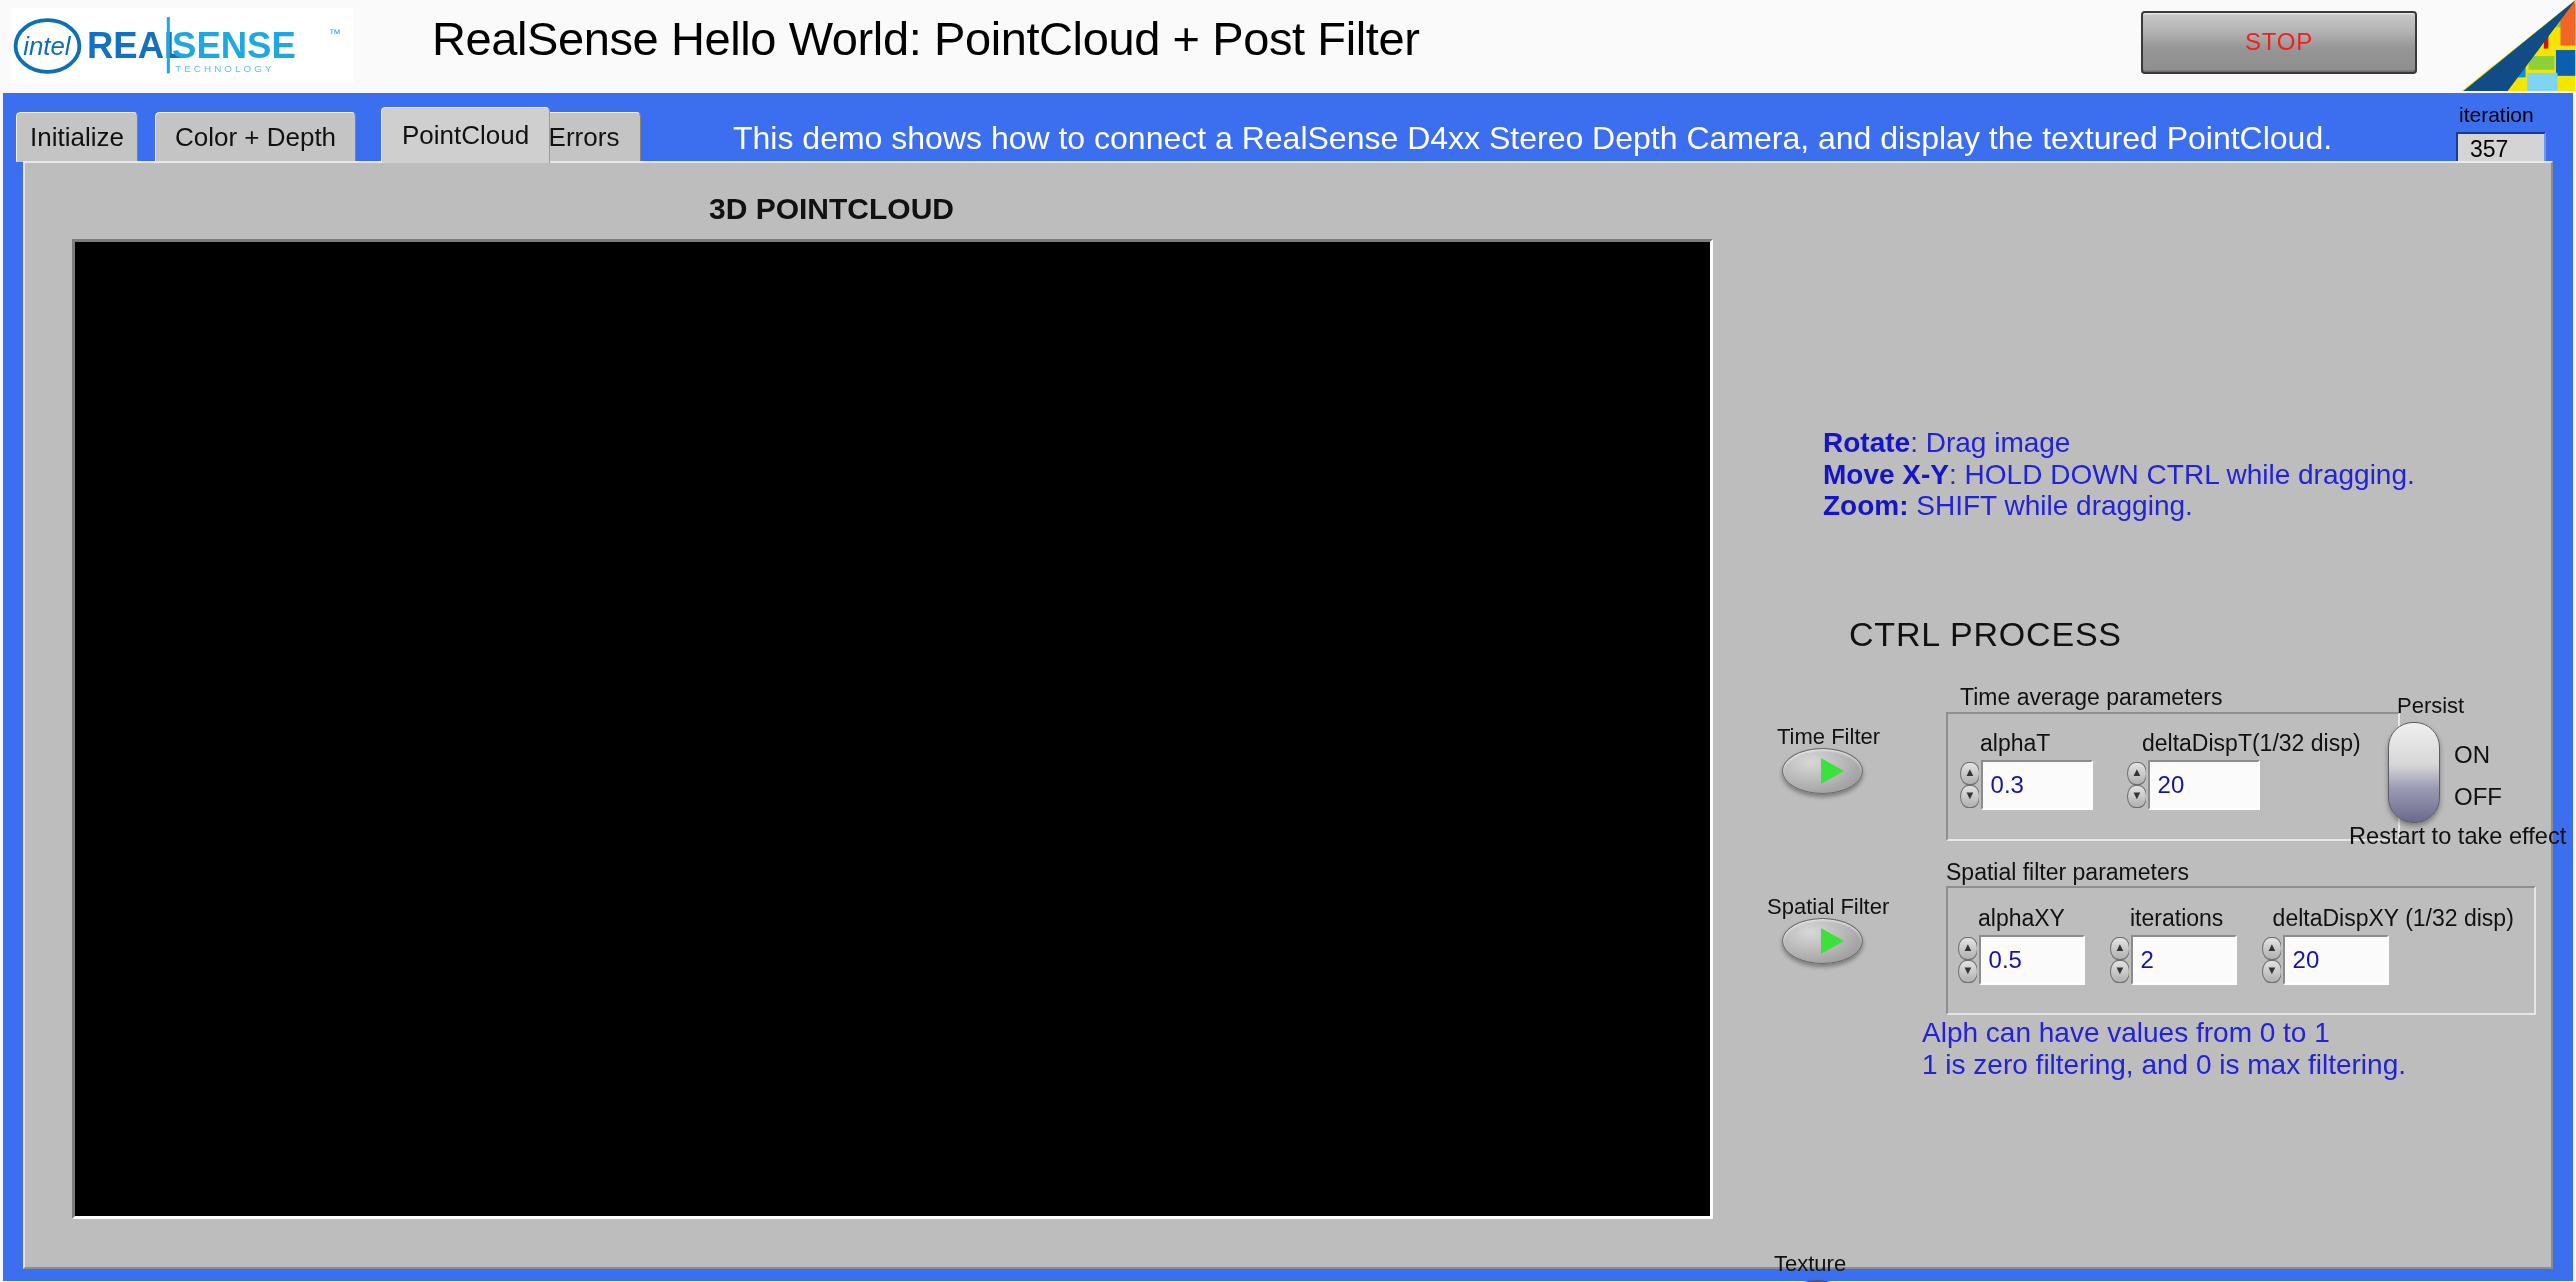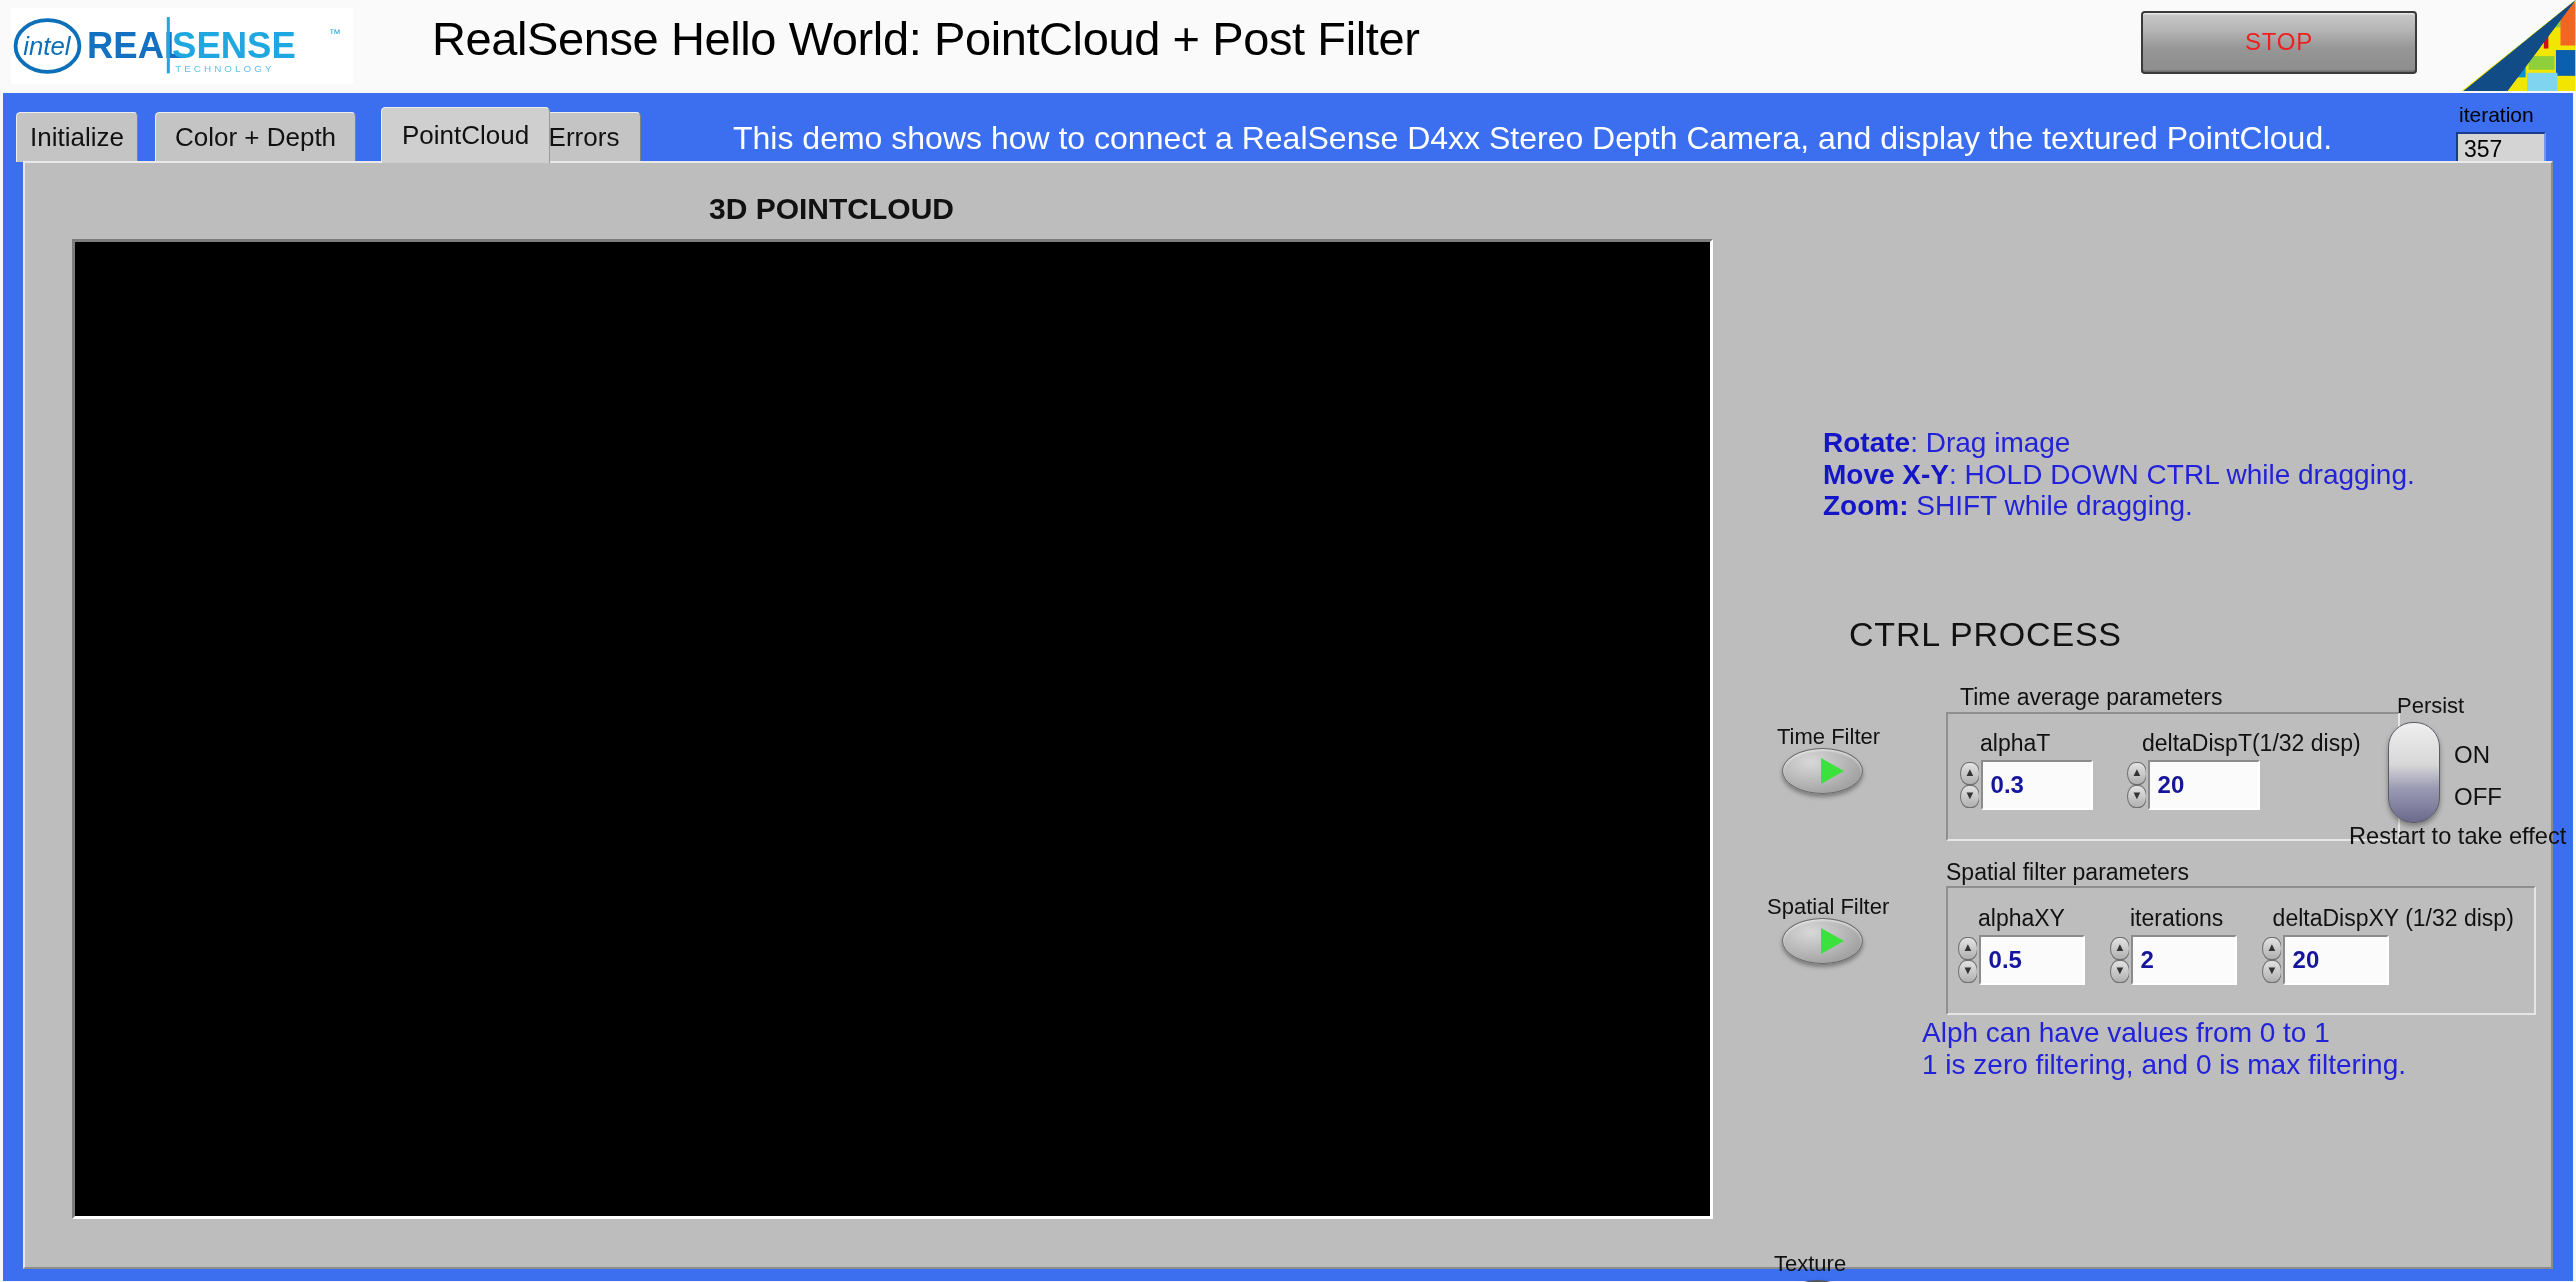--- a/index.html
+++ b/index.html
@@ -60,21 +60,21 @@
   #iteration-label{
     position:absolute;left:3px;top:0;font-size:21px;color:#000;
   }
   #iteration-value{
     position:absolute;left:0px;top:29px;width:90px;height:35px;
     background:#d4d4d4;
     border-top:2.3px solid #1a3a8a;border-left:2.3px solid #1a3a8a;
     border-right:2.3px solid #6f96f5;border-bottom:2.3px solid #6f96f5;
     box-sizing:border-box;
     font-size:23px;color:#000;
-    padding-left:6px;line-height:30px;
+    padding-left:12px;line-height:30px;
   }
 
   
   .tab{
     position:absolute;top:112px;height:50px;
     background:#c4c4c4;
     border-top:1.5px solid #eeeeee;border-left:1.5px solid #eeeeee;
     border-right:1.5px solid #808080;
     border-radius:4.6px 4.6px 0 0;
     display:flex;align-items:center;justify-content:center;
@@ -149,21 +149,20 @@
   .spinner .dn{top:23px;}
   .numfield{
     position:absolute;left:21px;top:0;height:50px;
     background:#fbfbfb;
     border-top:2.3px solid #8c8c8c;border-left:2.3px solid #8c8c8c;
     border-right:2.3px solid #ffffff;border-bottom:2.3px solid #ffffff;
     box-sizing:border-box;
     font-size:24px;color:#16169c;
     padding-left:7.6px;line-height:46px;
     outline:2.3px solid #bdbdbd;
-    font-weight:bold;
   }
 
   
   .toggle-oval{
     position:absolute;width:79px;height:44px;border-radius:50%;
     background:radial-gradient(ellipse at 35% 30%,#d8d8d8 0%,#b5b5b5 50%,#8e8e8e 100%);
     border:1.5px solid #6a6a6a;
     box-shadow:0 3px 4.6px rgba(0,0,0,.35), inset 0 1.5px 2.3px rgba(255,255,255,.6);
     cursor:pointer;
   }

